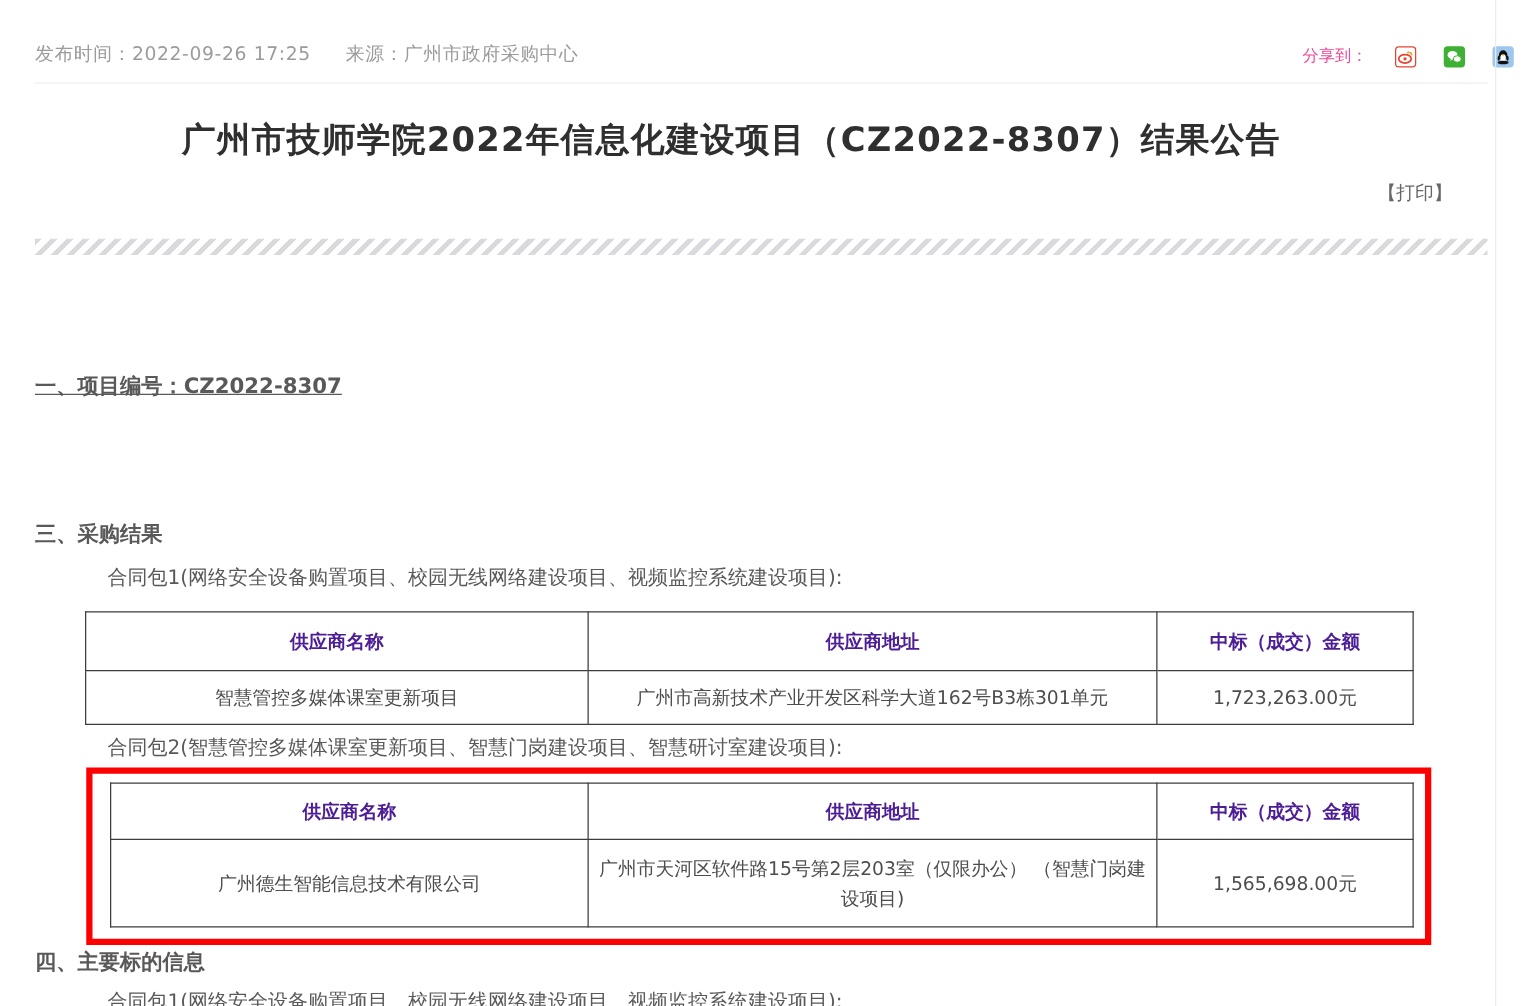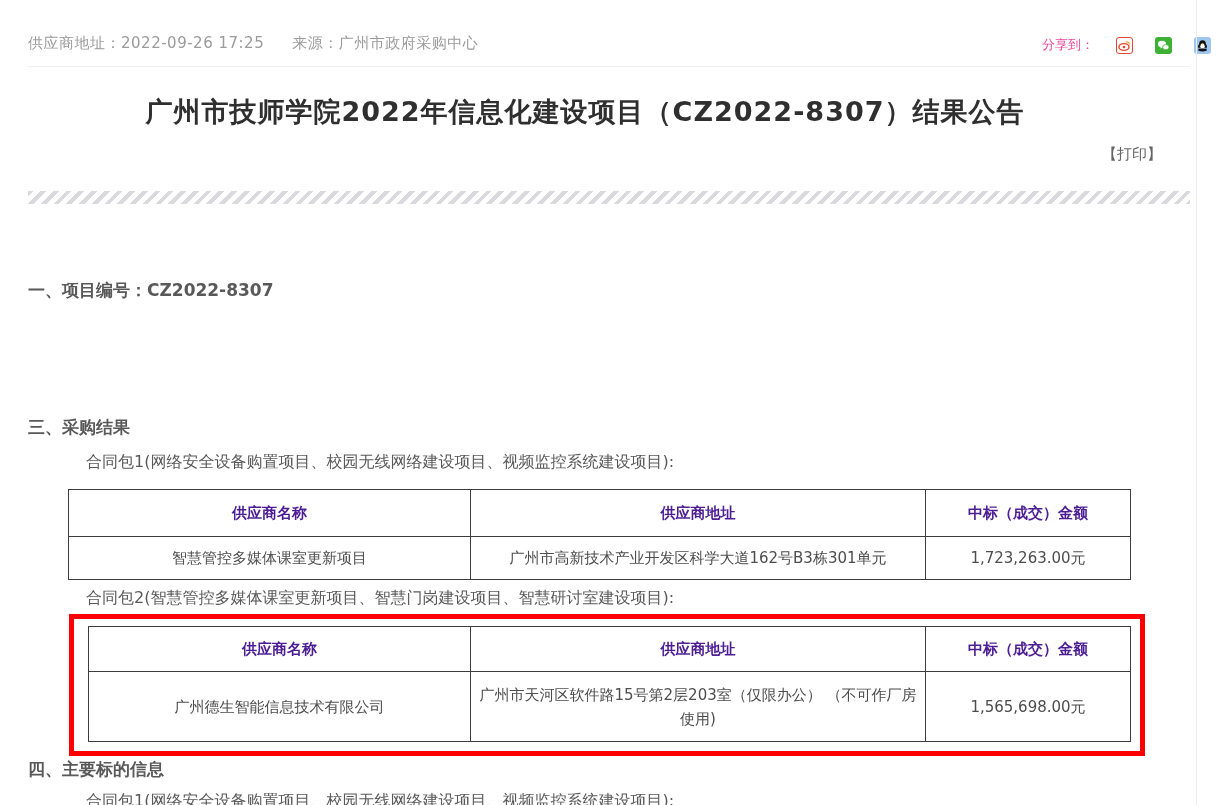--- a/index.html
+++ b/index.html
@@ -40,21 +40,21 @@
     position:absolute; top:145px; left:1102px; font-size:15px; color:#666;
     cursor:pointer;
   }
   
   .hatch {
     position:absolute; top:191px; left:28px; width:1162px; height:13px;
     background:repeating-linear-gradient(135deg,#dadade 0 4px,#ffffff 4px 9px);
   }
   
   .sec { position:absolute; left:28px; font-size:17px; font-weight:bold; color:#595959; }
-  .sec1 { top:279px; }
+  .sec1 { top:297px;text-decoration:underline; }
   .sec2 { top:356px; }
   .sec3 { top:416px; }
   .sec4 { top:758px; }
   .pkg-label { position:absolute; left:86px; font-size:16px; color:#595959; }
   .pkg1 { top:452px; }
   .pkg2 { top:588px; }
   
   table.result { border-collapse:collapse; table-layout:fixed; background:#fff; }
   table.result th, table.result td {
     border:1px solid #3c3c3c; font-size:15px; color:#4d4d4d; text-align:center;
@@ -78,21 +78,21 @@
     position:absolute; left:86px; top:791px; font-size:16px; color:#595959;
     white-space:nowrap;
   }
 </style>
 </head>
 <body>
 
 <div class="page">
 
   <div class="meta-row">
-    <span>供应商地址：</span><span>2022-09-26 17:25</span><span class="gap"></span><span>来源：</span><span>广州市政府采购中心</span>
+    <span>发布时间：</span><span>2022-09-26 17:25</span><span class="gap"></span><span>来源：</span><span>广州市政府采购中心</span>
   </div>
 
   <div class="share">
     <span>分享到：</span>
     <span class="sicon" style="background:#ffffff;border:1px solid #e6452f;">
       <svg width="13" height="13" viewBox="0 0 13 13">
         <ellipse cx="6" cy="8" rx="5" ry="3.4" fill="none" stroke="#e6452f" stroke-width="1.4"></ellipse>
         <circle cx="6" cy="8" r="1.3" fill="#e6452f"></circle>
         <path d="M8 3 Q11 2.4 11.4 5" fill="none" stroke="#f0a02c" stroke-width="1.2" stroke-linecap="round"></path>
       </svg>
@@ -160,21 +160,21 @@
     <thead>
       <tr>
         <th>供应商名称</th>
         <th>供应商地址</th>
         <th>中标（成交）金额</th>
       </tr>
     </thead>
     <tbody>
       <tr>
         <td>广州德生智能信息技术有限公司</td>
-        <td>广州市天河区软件路15号第2层203室（仅限办公） （不可作厂房使用)</td>
+        <td>广州市天河区软件路15号第2层203室（仅限办公） （智慧门岗建设项目)</td>
         <td class="amount">1,565,698.00元</td>
       </tr>
     </tbody>
   </table>
 
   <div class="red-box"></div>
 
   <div class="sec sec4">四、主要标的信息</div>
 
   <div class="clipped-line">合同包1(网络安全设备购置项目、校园无线网络建设项目、视频监控系统建设项目):</div>

